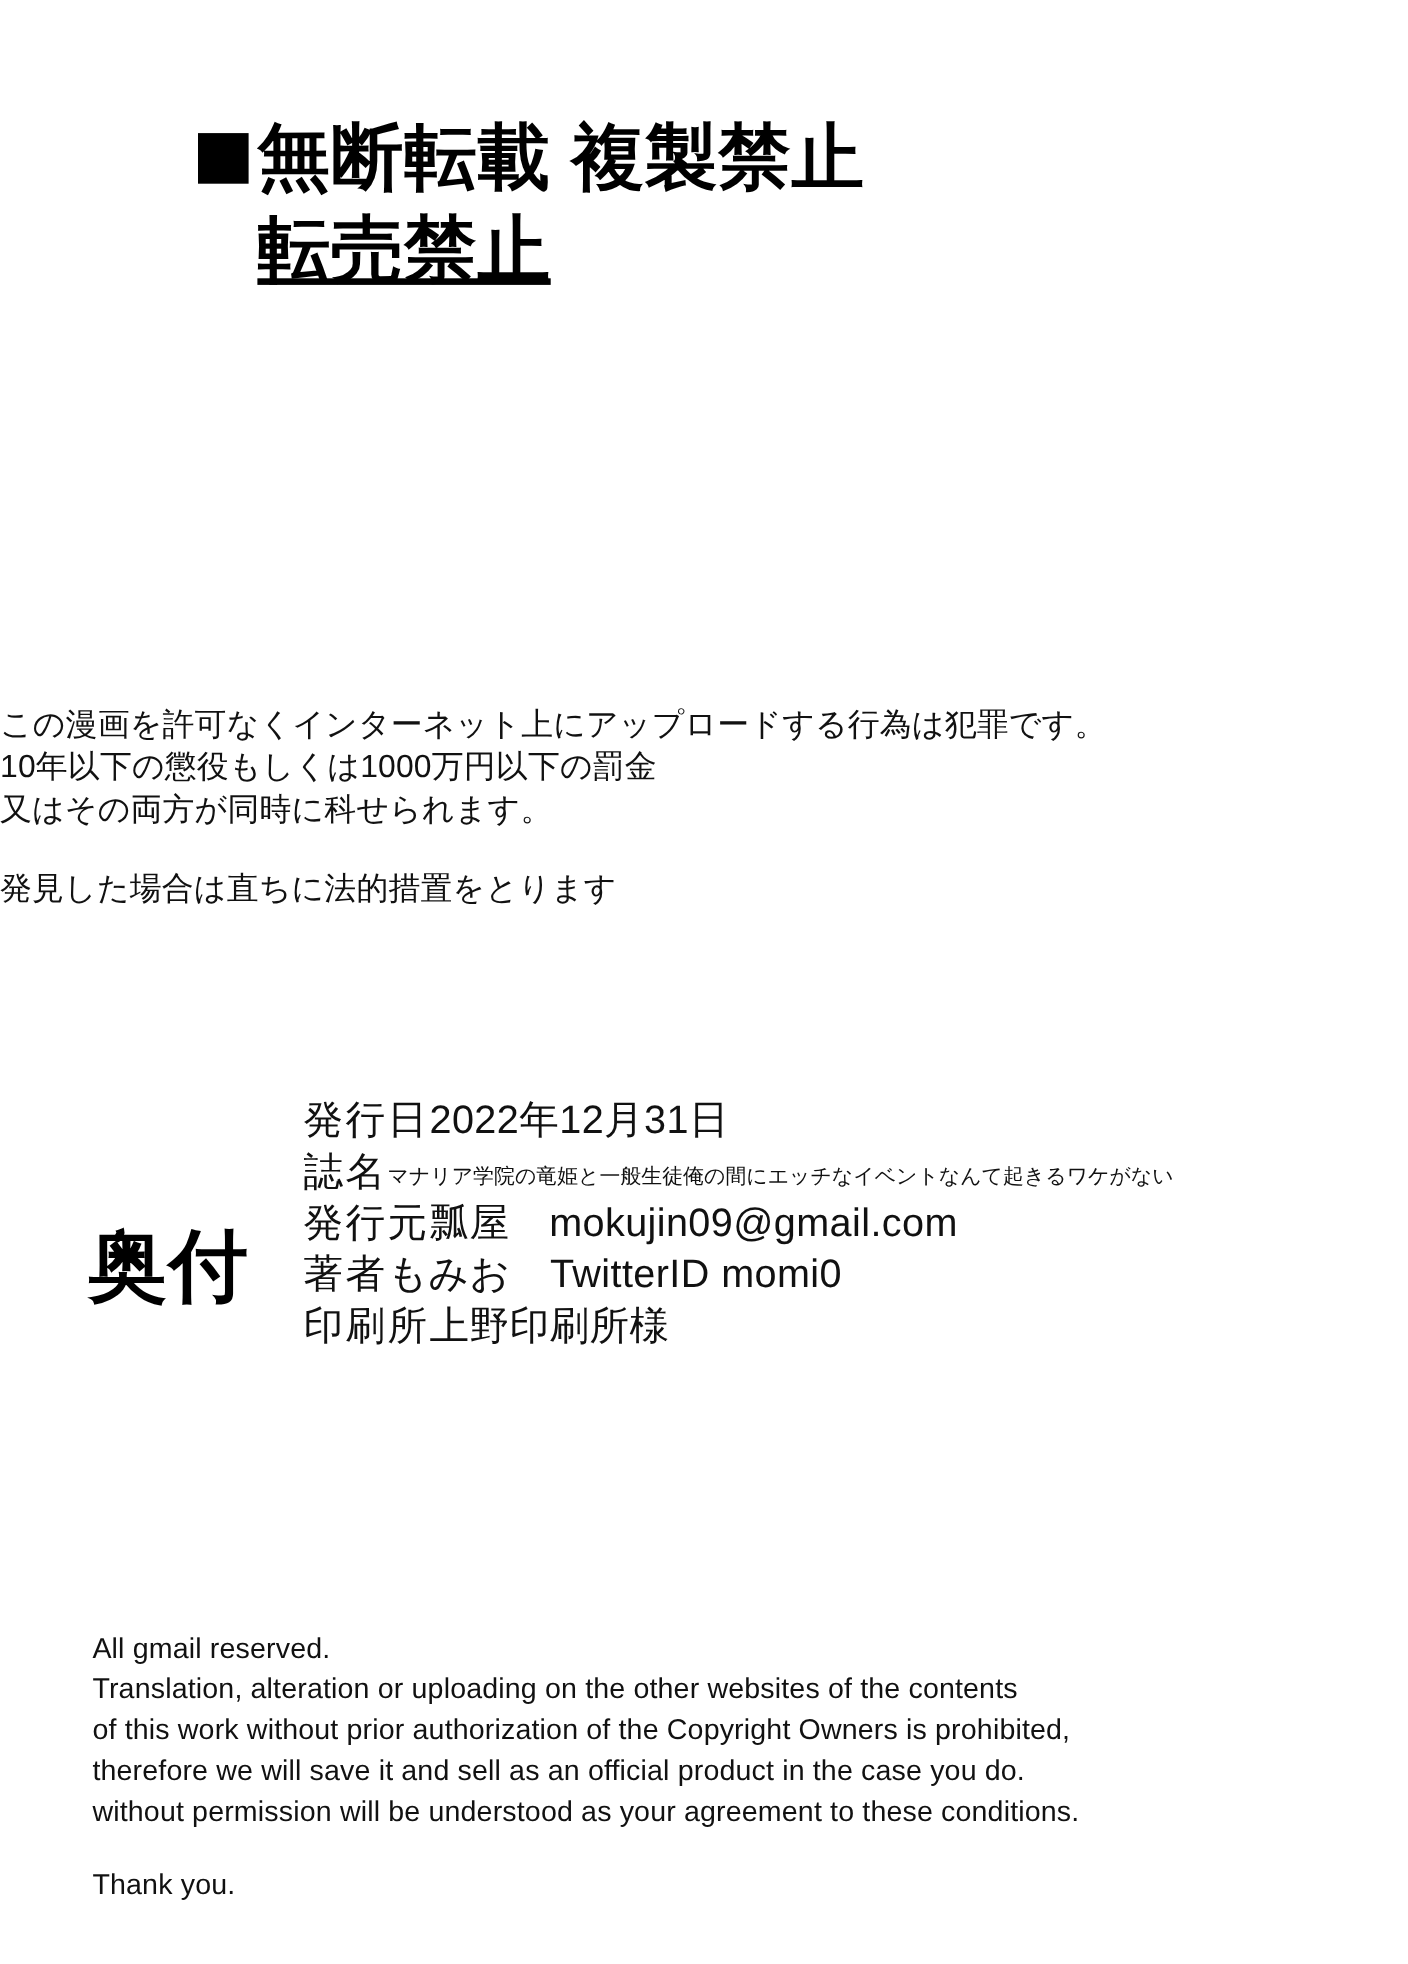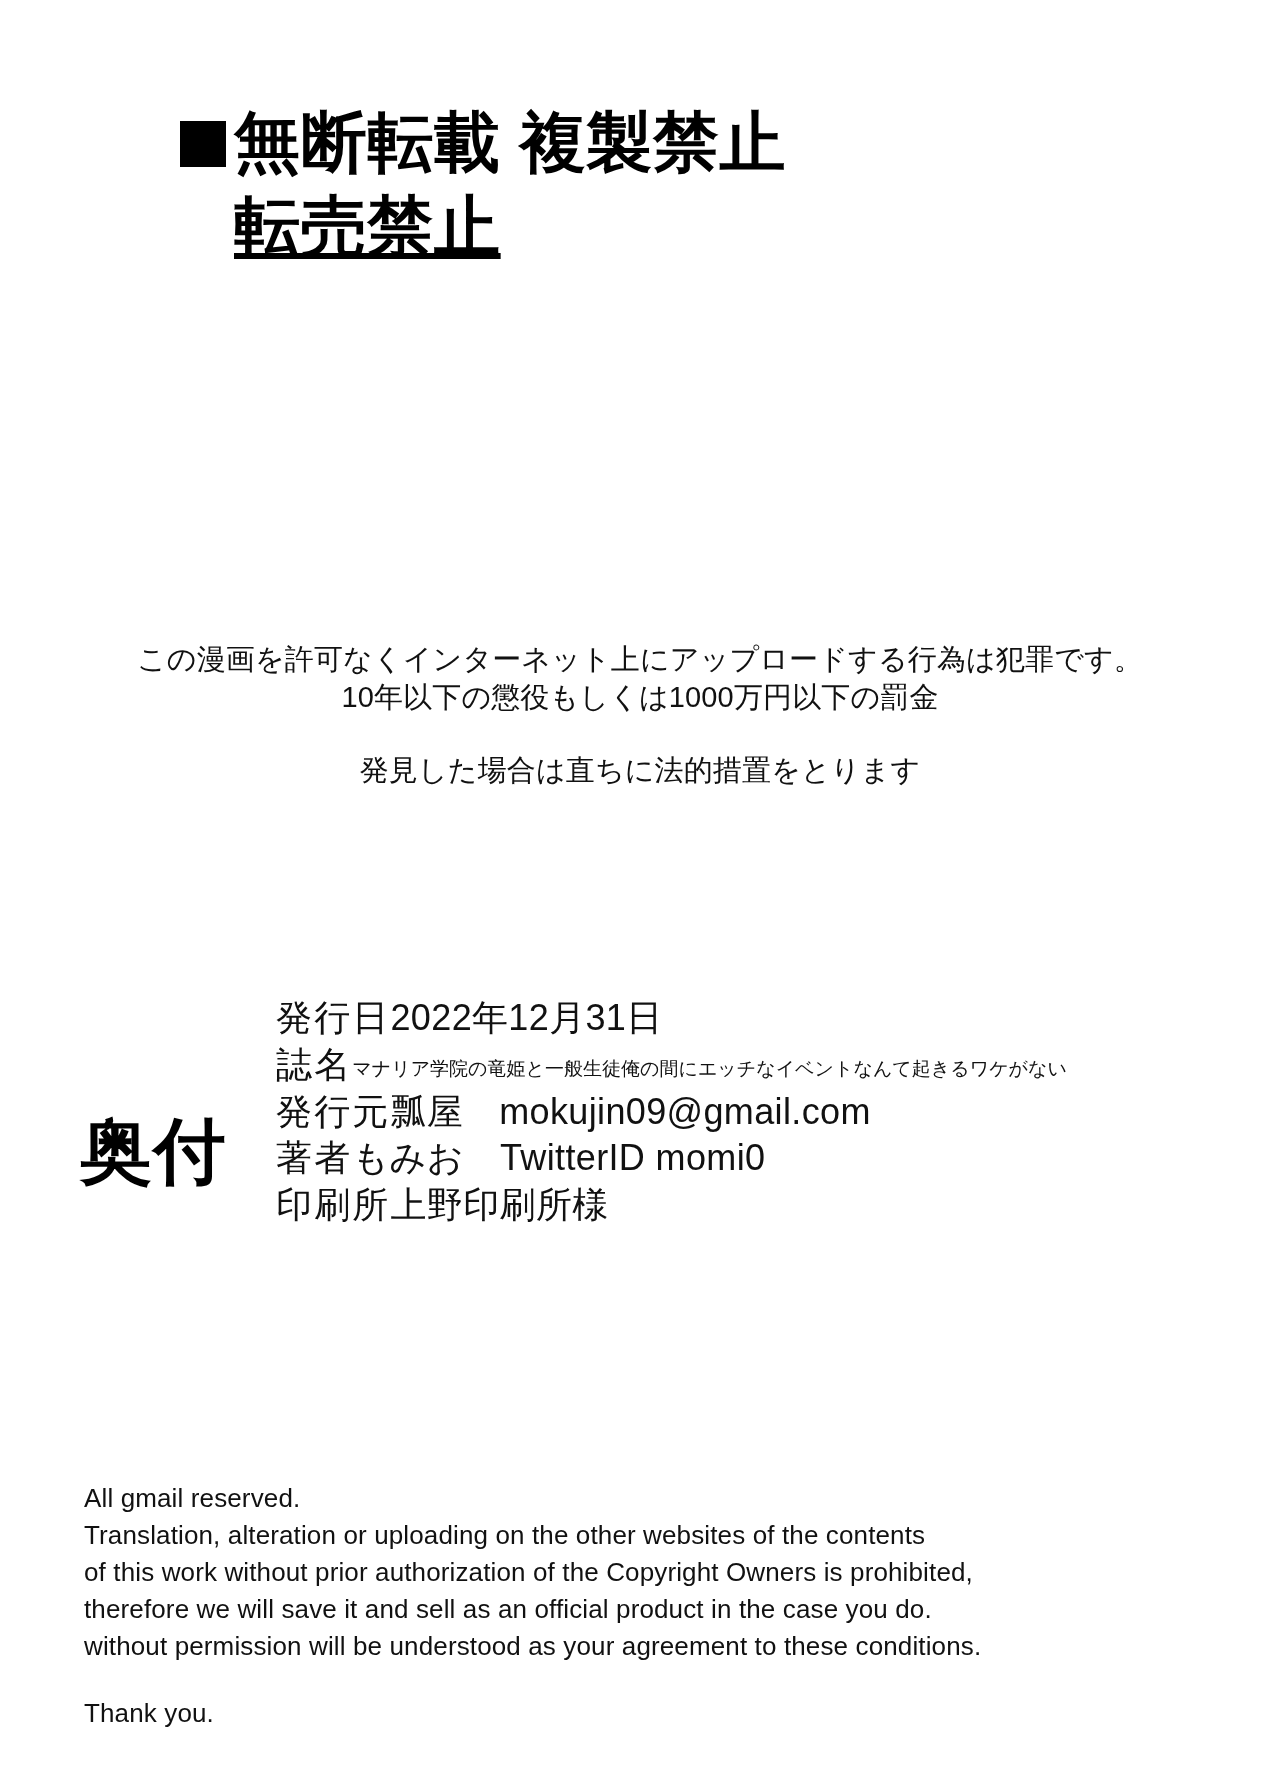--- a/index.html
+++ b/index.html
@@ -57,21 +57,20 @@
     margin-left: 54px;
     text-decoration: underline;
   }
 
   
   .legal-block {
     position: absolute;
     left: 0;
     top: 640px;
     width: 1280px;
-    text-align: center;
   }
   .legal-line {
     font-size: 29px;
     line-height: 1.32;
     color: #111111;
     letter-spacing: 0.005em;
   }
   .legal-gap {
     height: 34px;
   }
@@ -153,20 +152,21 @@
     <div class="warning-line warning-line-1">
       <span class="square-bullet"></span>
       <span>無断転載 複製禁止</span>
     </div>
     <div class="warning-line warning-line-2">転売禁止</div>
   </div>
 
   <div class="legal-block">
     <div class="legal-line">この漫画を許可なくインターネット上にアップロードする行為は犯罪です。</div>
     <div class="legal-line">10年以下の懲役もしくは1000万円以下の罰金</div>
+    <div class="legal-line">又はその両方が同時に科せられます。</div>
     <div class="legal-gap"></div>
     <div class="legal-line">発見した場合は直ちに法的措置をとります</div>
   </div>
 
   <div class="colophon">
     <div class="colophon-title">奥付</div>
     <div class="colophon-rows">
 
       <div class="crow">
         <span class="clabel">発行日</span>

